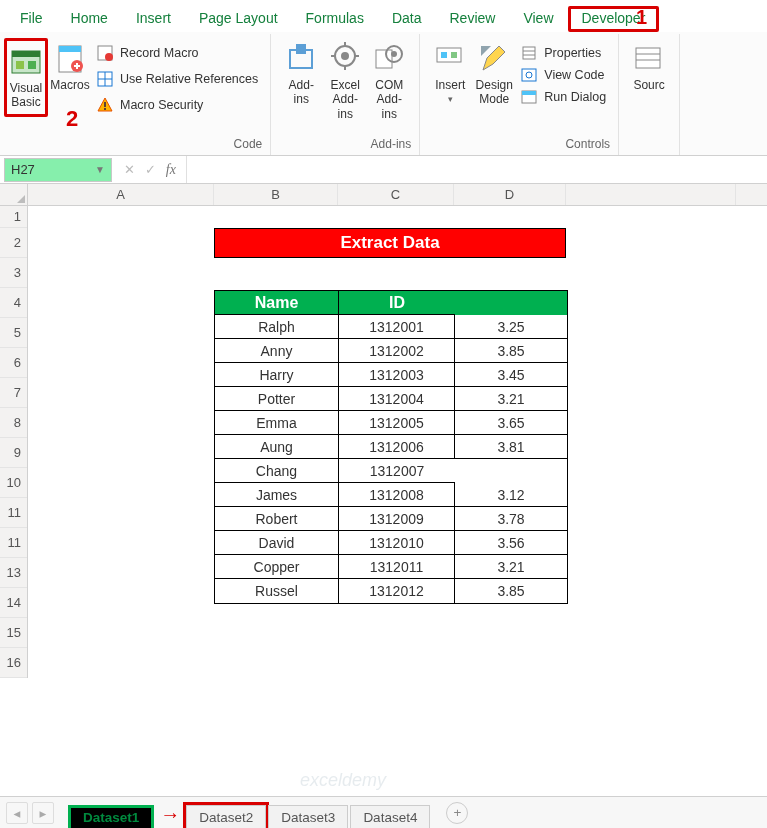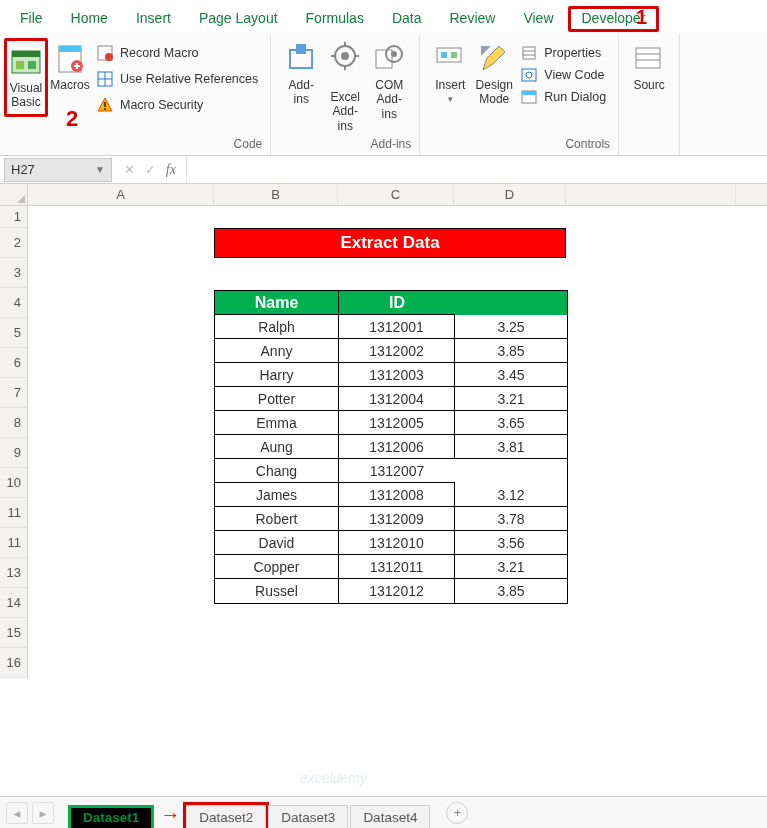--- a/index.html
+++ b/index.html
@@ -82,21 +82,21 @@
   .partial-group { min-width: 30px; overflow:hidden;}
 
   
   .formula-row {
     display:flex; align-items:center; height:28px; border-bottom:1px solid #d0d0d0;
     font-size:13px;
   }
   .namebox {
     width: 108px; height:24px; border:1px solid #c8c8c8; margin:2px 4px;
     display:flex; align-items:center; padding: 0 6px; justify-content:space-between;
-    background:#e5e5e5;
+    background:#86efac;
   }
   .namebox .dd { color:#777; font-size:10px;}
   .fx-area { display:flex; align-items:center; gap:10px; padding-left:8px; color:#bbb;}
   .fxlbl { font-style: italic; color:#777; font-size:14px;font-family:Liberation Serif, serif;}
 
   
   .gridwrap { position:relative; }
   .colheaders {
     display:flex; height:22px; border-bottom:1px solid #d0d0d0; background:#f3f2f1;
     font-size:13px; color:#555;
@@ -135,21 +135,21 @@
   .dt-row { display:flex; height:24px;}
   .dt-hdr { background:#00b050; color:#fff; font-weight:bold; font-size:16px;}
   .dt-cell { display:flex; align-items:center; justify-content:center; border-right:1.5px solid #000;
              border-bottom:1.5px solid #000;}
   .dt-cell:last-child{border-right:none;}
   .dt-row:last-child .dt-cell{border-bottom:none;}
   .dt-b{width:124px;} .dt-c{width:116px;} .dt-d{width:112px;}
 
   
   .watermark {
-    position:absolute; left:300px; top:770px; color:#cfd9df; font-size:14px;
+    position:absolute; left:300px; top:770px; color:#cfd9df; font-size:18px;
     font-style:italic; opacity:0.5; pointer-events:none;
   }
 
   
   .footer {
     position:absolute; bottom:0; left:0; right:0; height:32px;
     border-top:1px solid #d0d0d0; background:#f7f7f7;
     display:flex; align-items:center; padding-left:6px; gap:2px; font-size:13.5px;
   }
   .navbtn { width:22px; height:22px; display:flex;align-items:center;justify-content:center;
@@ -268,21 +268,21 @@
 ins</span>
       </div>
       <div class="bigbtn">
         <span class="icon">
           <svg width="34" height="34">
               <circle cx="17" cy="14" r="10" fill="none" stroke="#888" stroke-width="2"></circle>
               <circle cx="17" cy="14" r="4" fill="#888"></circle>
               <path d="M17 4 L17 0 M17 24 L17 28 M7 14 L3 14 M27 14 L31 14" stroke="#888" stroke-width="2"></path>
             </svg>
         </span>
-        <span style="white-space:pre-line;margin-top:12px;">Excel
+        <span style="white-space:pre-line;">Excel
 Add-ins</span>
       </div>
       <div class="bigbtn">
         <span class="icon">
           <svg width="34" height="34">
               <rect x="4" y="8" width="16" height="18" fill="#fff" stroke="#888"></rect>
               <circle cx="22" cy="12" r="8" fill="none" stroke="#888" stroke-width="2"></circle>
               <circle cx="22" cy="12" r="3" fill="#888"></circle>
             </svg>
         </span>

